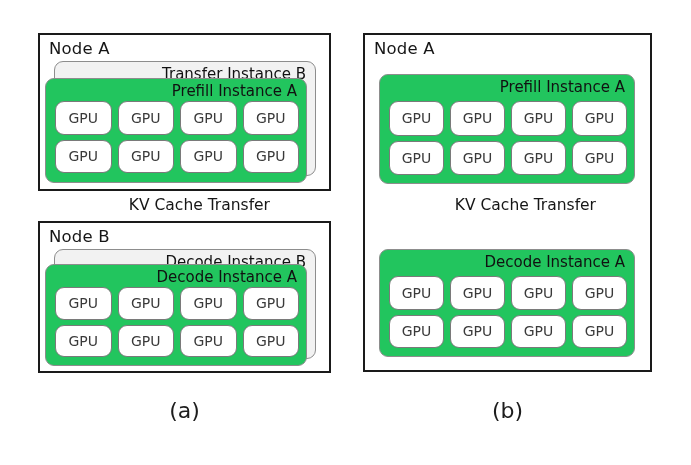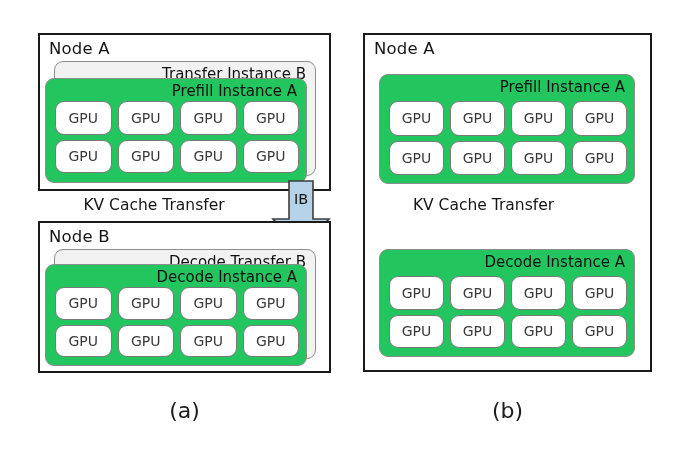--- a/index.html
+++ b/index.html
@@ -75,21 +75,21 @@
     color: #3a3a3a;
     box-sizing: border-box;
   }
 
   
   .transfer-label {
     position: absolute;
     font-size: 15.5px;
     color: #161616;
     white-space: nowrap;
-    text-align: center;
+    text-align: right;
   }
 
   
   .arrow {
     position: absolute;
   }
   .arrow svg {
     display: block;
     overflow: visible;
   }
@@ -134,33 +134,27 @@
       <div class="gpu">GPU</div>
       <div class="gpu">GPU</div>
       <div class="gpu">GPU</div>
       <div class="gpu">GPU</div>
       <div class="gpu">GPU</div>
     </div>
   </div>
 
   <div class="transfer-label" style="left:38px; top:196px; width:232px;">KV Cache Transfer</div>
 
-  <div class="arrow" style="left:272px; top:181px; width:58px; height:68px;">
-    <svg width="58" height="68" viewBox="0 0 58 68" aria-hidden="true">
-      <polygon points="17,0 41,0 41,38 57,38 29,67 1,38 17,38" fill="#b6d2e8" stroke="#3d3d3d" stroke-width="1.6" stroke-linejoin="miter"></polygon>
-    </svg>
-    <div class="arrow-text" style="top:10px;">IB</div>
-  </div>
 
   <div class="node-box" style="left:38px; top:221px; width:293px; height:152px;">
     <div class="node-label">Node B</div>
   </div>
 
   <div class="instance-card back" style="left:54px; top:249px; width:262px; height:110px;">
-    <div class="instance-label">Decode Transfer B</div>
+    <div class="instance-label">Decode Instance B</div>
   </div>
 
   <div class="instance-card" style="left:45px; top:264px; width:262px; height:102px;">
     <div class="instance-label">Decode Instance A</div>
     <div class="gpu-grid" style="left:9px; top:22px; width:244px; height:70px;">
       <div class="gpu">GPU</div>
       <div class="gpu">GPU</div>
       <div class="gpu">GPU</div>
       <div class="gpu">GPU</div>
       <div class="gpu">GPU</div>

